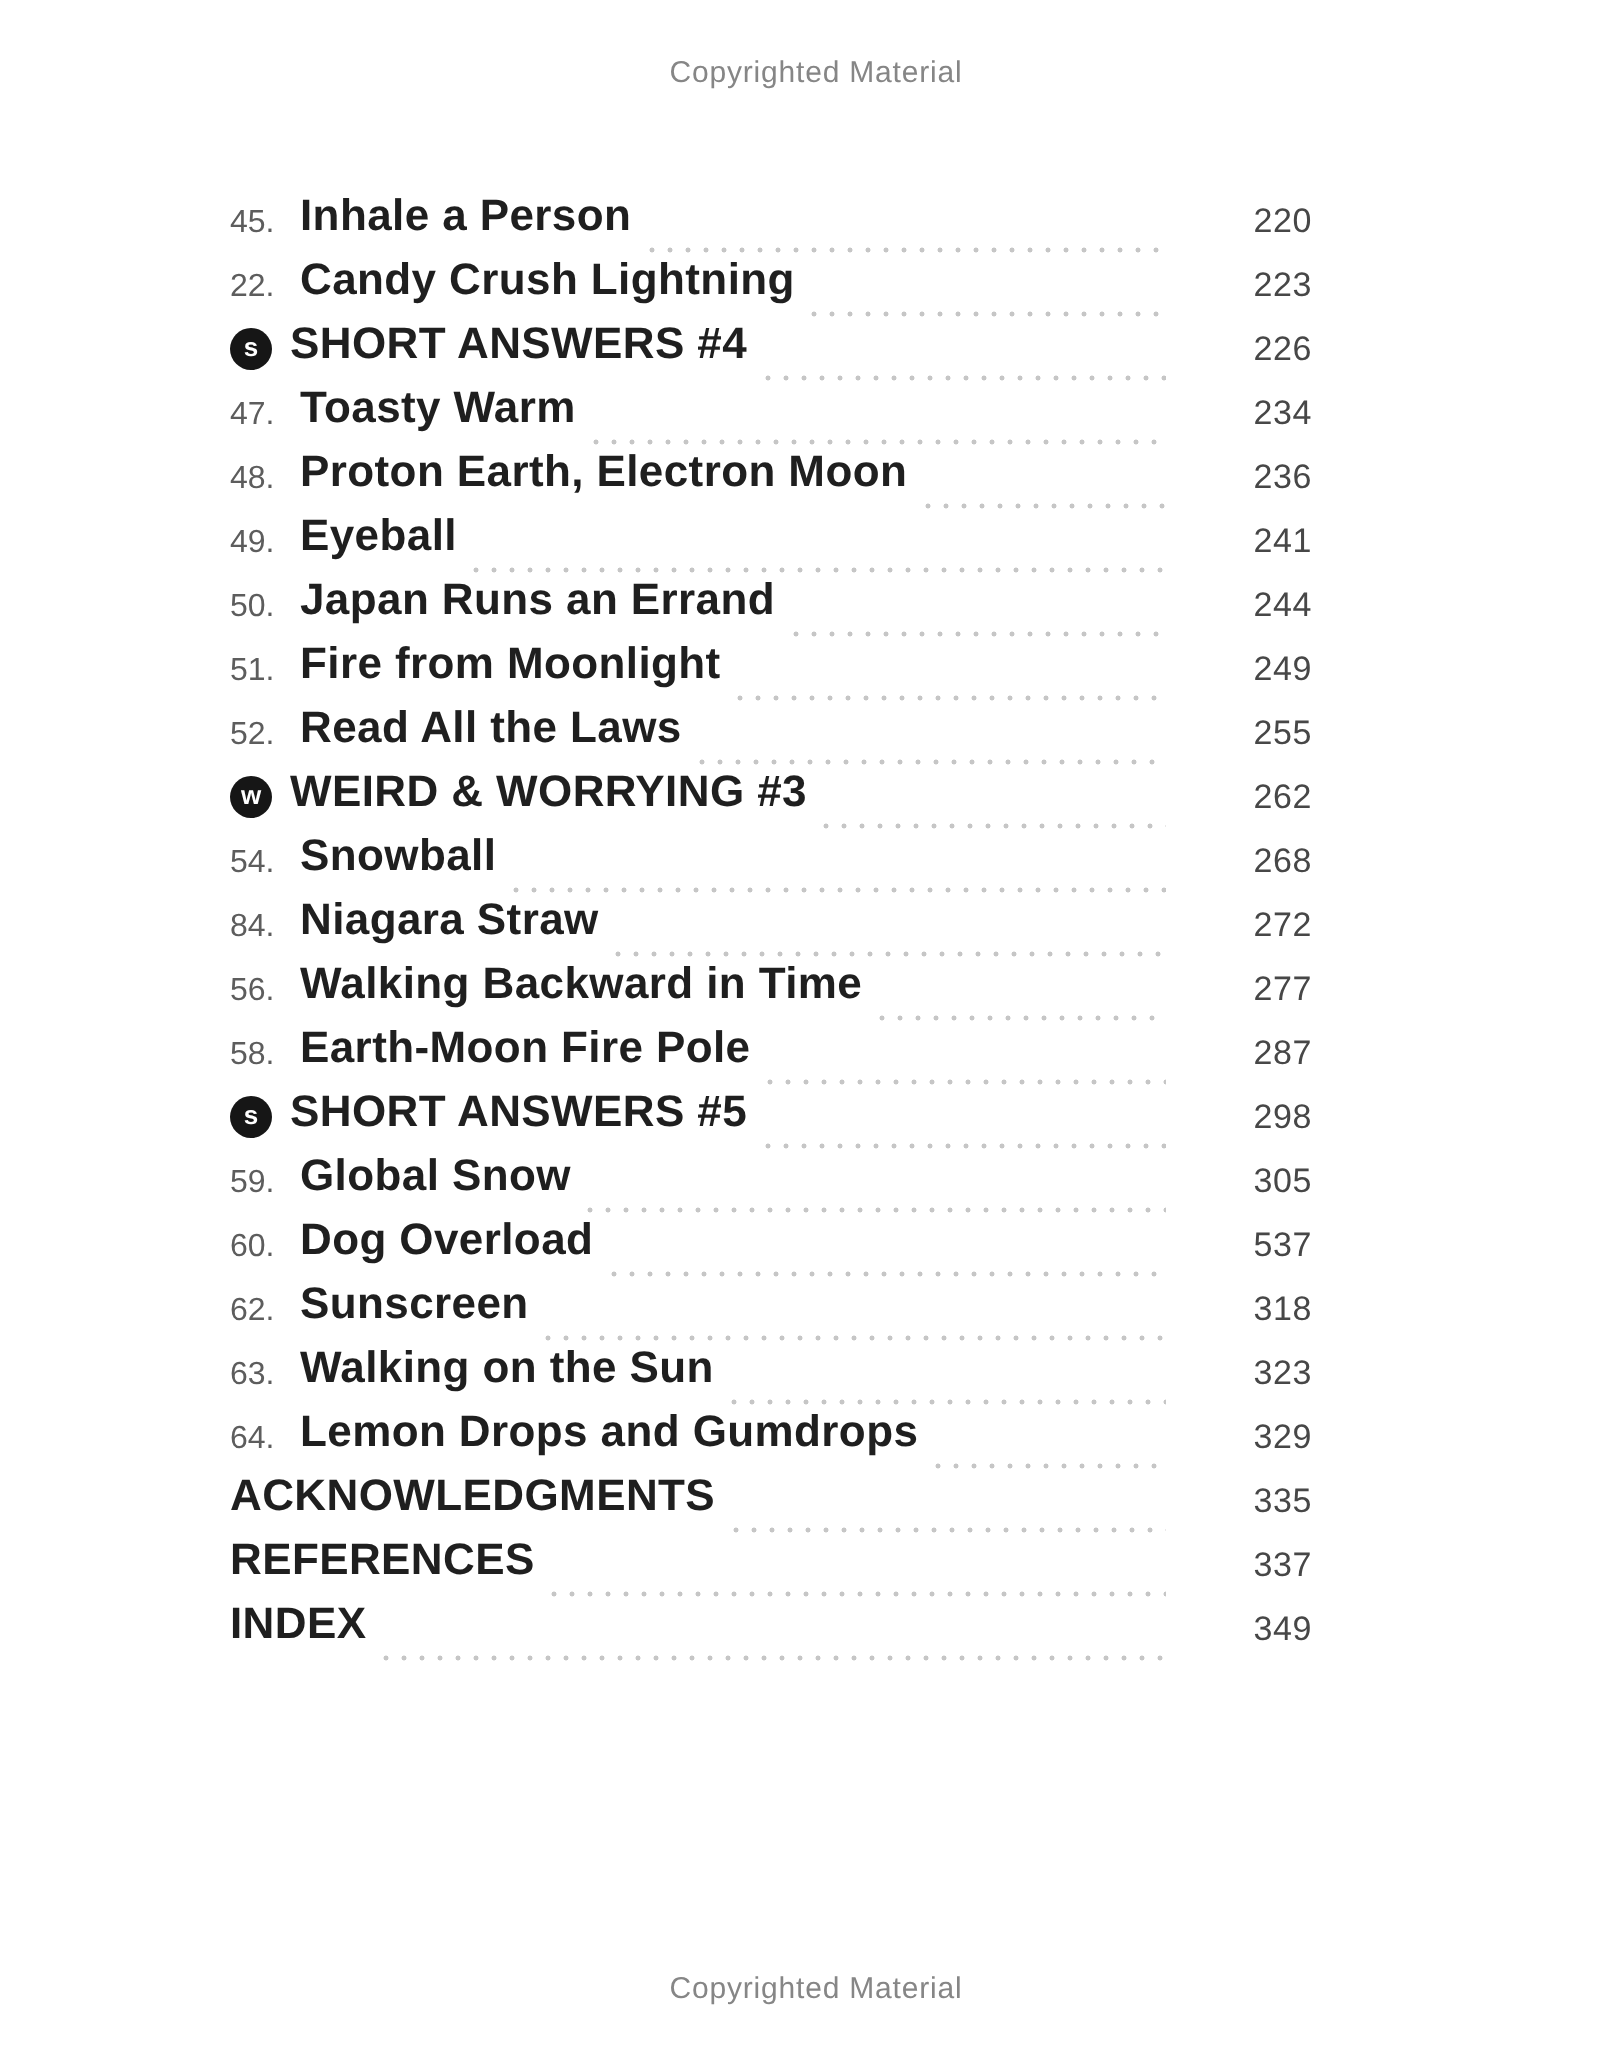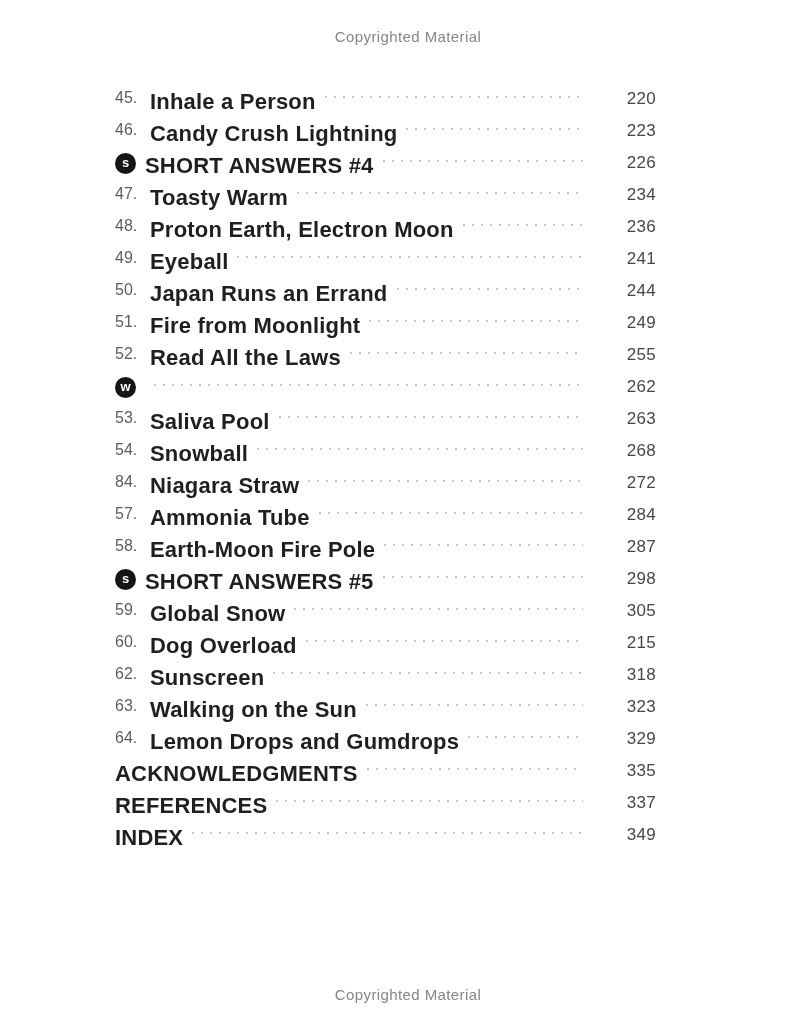--- a/index.html
+++ b/index.html
@@ -36,21 +36,21 @@
   .copyright.top { top: 28px; }
   .copyright.bottom { top: 986px; }
   .toc {
     position: absolute;
     left: 115px;
     top: 89px;
     width: 541px;
   }
   .row {
     display: flex;
-    align-items: flex-start;
+    align-items: flex-end;
     height: 32px;
   }
   .prefix {
     flex: none;
     width: 35px;
     font-size: 16px;
     color: var(--prefix-text);
   }
   .badge {
     flex: none;
@@ -98,21 +98,21 @@
   <div class="copyright top">Copyrighted Material</div>
 
   <div class="toc">
       <div class="row">
         <span class="prefix">45.</span>
         <span class="title">Inhale a Person</span>
         <span class="leader"></span>
         <span class="pagenum">220</span>
       </div>
       <div class="row">
-        <span class="prefix">46.</span>
+        <span class="prefix">22.</span>
         <span class="title">Candy Crush Lightning</span>
         <span class="leader"></span>
         <span class="pagenum">223</span>
       </div>
       <div class="row">
         <span class="badge">s</span>
         <span class="title">SHORT ANSWERS #4</span>
         <span class="leader"></span>
         <span class="pagenum">226</span>
       </div>
@@ -147,46 +147,41 @@
         <span class="pagenum">249</span>
       </div>
       <div class="row">
         <span class="prefix">52.</span>
         <span class="title">Read All the Laws</span>
         <span class="leader"></span>
         <span class="pagenum">255</span>
       </div>
       <div class="row">
         <span class="badge">w</span>
+        <span class="title">WEIRD &amp; WORRYING #3</span>
         <span class="leader"></span>
         <span class="pagenum">262</span>
-      </div>
-      <div class="row">
-        <span class="prefix">53.</span>
-        <span class="title">Saliva Pool</span>
-        <span class="leader"></span>
-        <span class="pagenum">263</span>
       </div>
       <div class="row">
         <span class="prefix">54.</span>
         <span class="title">Snowball</span>
         <span class="leader"></span>
         <span class="pagenum">268</span>
       </div>
       <div class="row">
         <span class="prefix">84.</span>
         <span class="title">Niagara Straw</span>
         <span class="leader"></span>
         <span class="pagenum">272</span>
       </div>
       <div class="row">
-        <span class="prefix">57.</span>
-        <span class="title">Ammonia Tube</span>
-        <span class="leader"></span>
-        <span class="pagenum">284</span>
+        <span class="prefix">56.</span>
+        <span class="title">Walking Backward in Time</span>
+        <span class="leader"></span>
+        <span class="pagenum">277</span>
       </div>
       <div class="row">
         <span class="prefix">58.</span>
         <span class="title">Earth-Moon Fire Pole</span>
         <span class="leader"></span>
         <span class="pagenum">287</span>
       </div>
       <div class="row">
         <span class="badge">s</span>
         <span class="title">SHORT ANSWERS #5</span>
@@ -196,21 +191,21 @@
       <div class="row">
         <span class="prefix">59.</span>
         <span class="title">Global Snow</span>
         <span class="leader"></span>
         <span class="pagenum">305</span>
       </div>
       <div class="row">
         <span class="prefix">60.</span>
         <span class="title">Dog Overload</span>
         <span class="leader"></span>
-        <span class="pagenum">215</span>
+        <span class="pagenum">537</span>
       </div>
       <div class="row">
         <span class="prefix">62.</span>
         <span class="title">Sunscreen</span>
         <span class="leader"></span>
         <span class="pagenum">318</span>
       </div>
       <div class="row">
         <span class="prefix">63.</span>
         <span class="title">Walking on the Sun</span>

